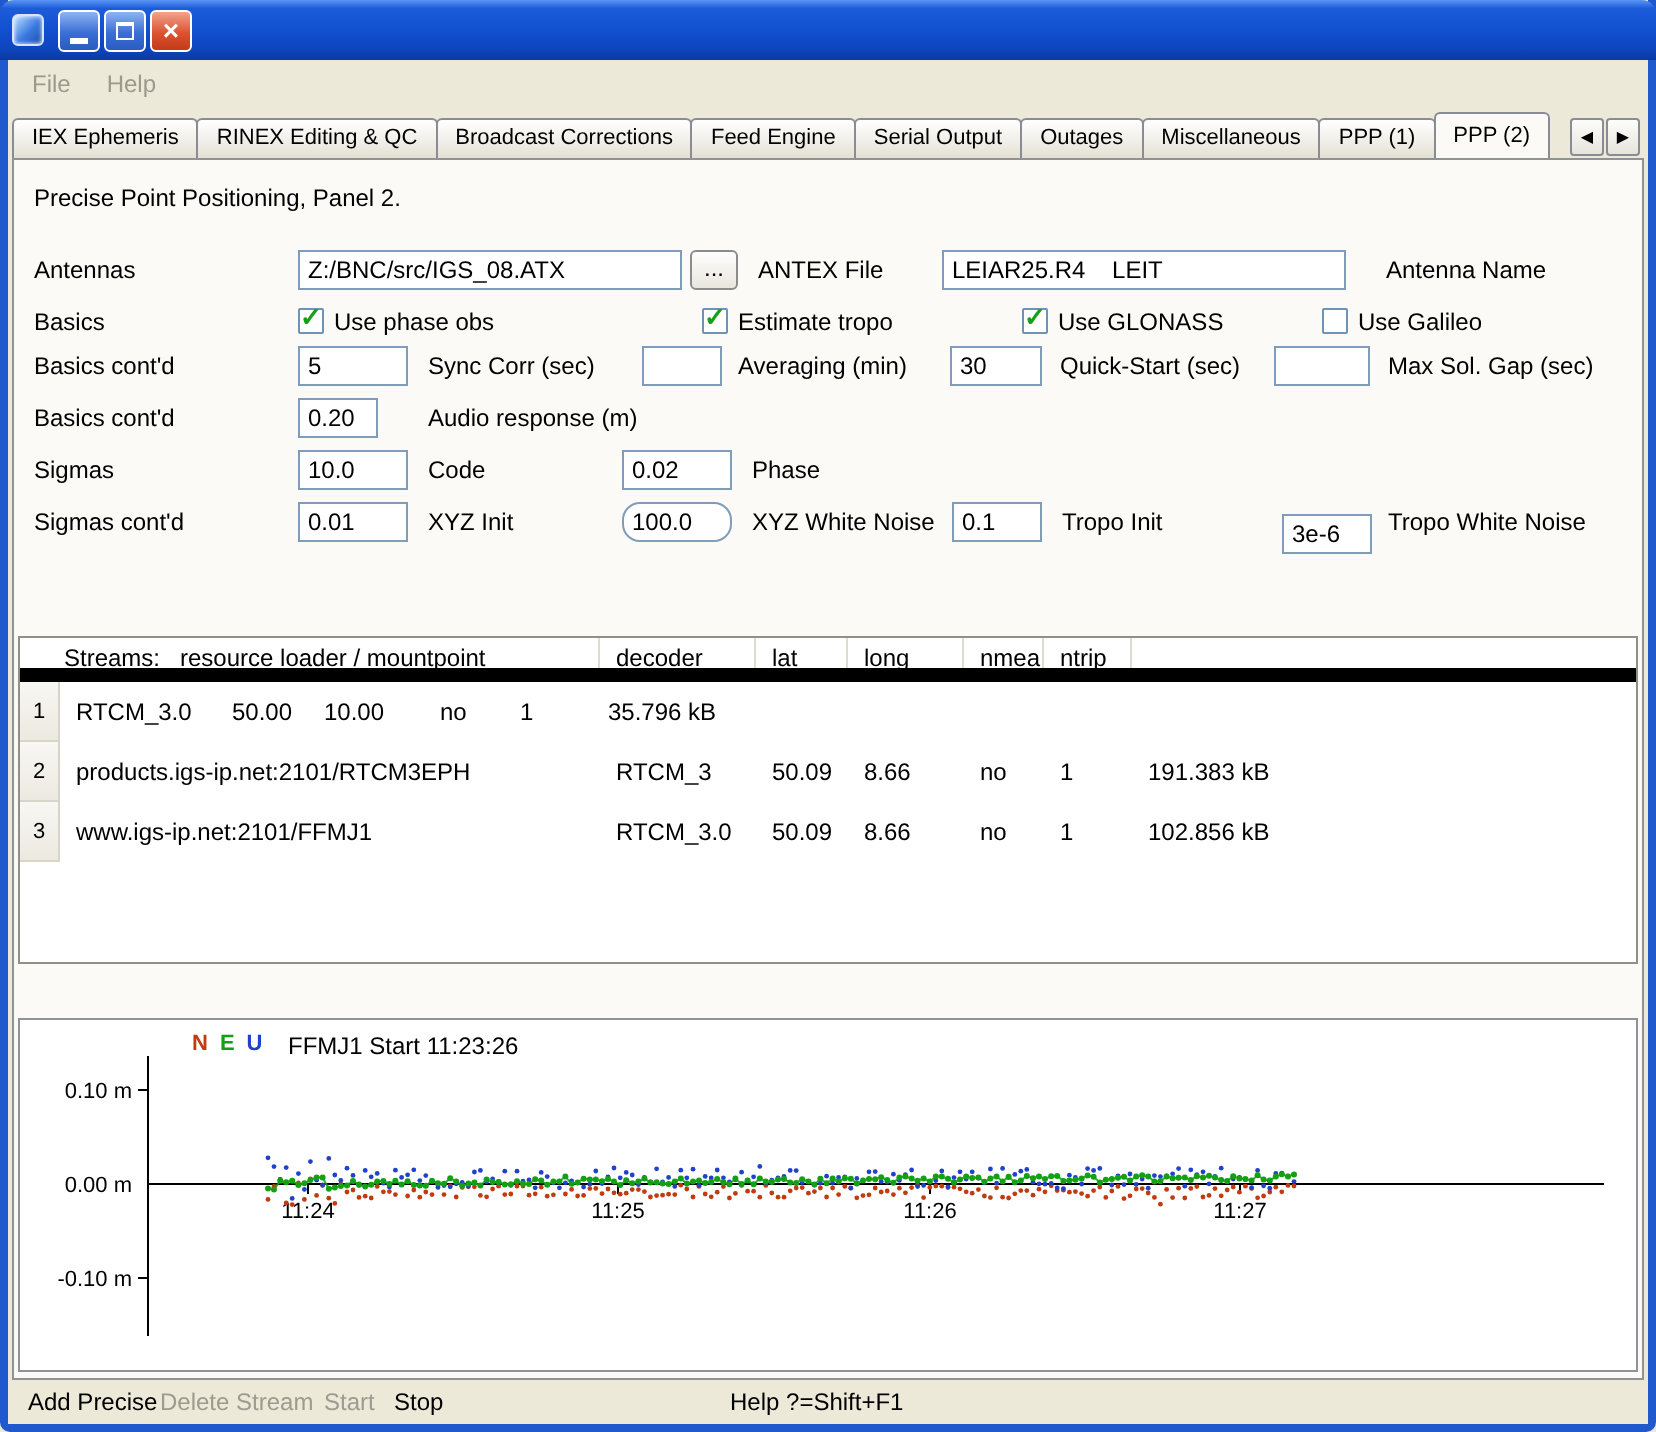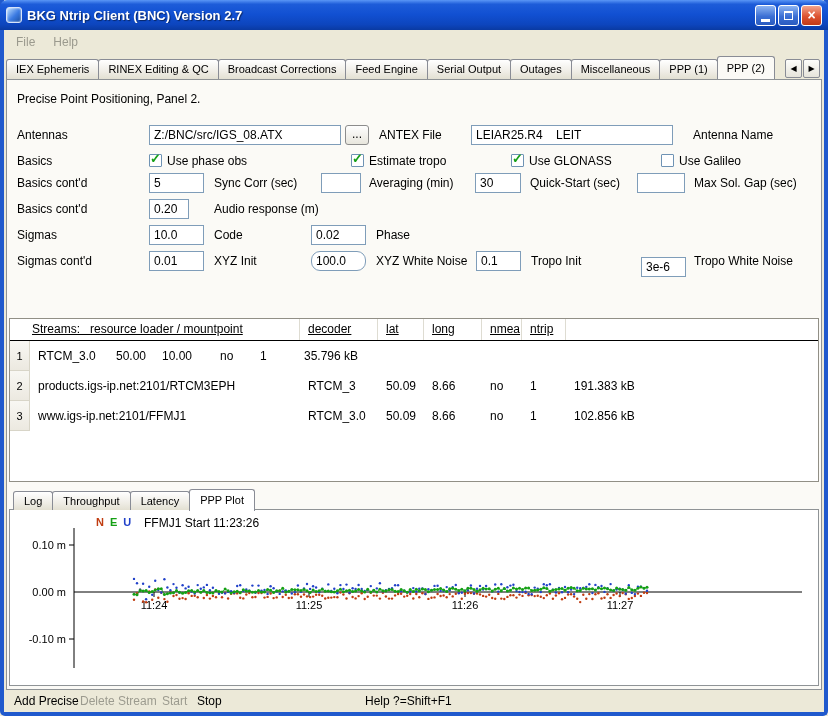--- a/index.html
+++ b/index.html
@@ -52,21 +52,21 @@
   .tin{position:absolute;height:20px;border:1px solid #7f9db9;background:#fff;padding:0 4px;
     font-family:"Liberation Sans",sans-serif;font-size:12px;color:#000;}
   .browse-btn{position:absolute;width:24px;height:20px;border:1px solid #8c8c8c;border-radius:3px;
     background:linear-gradient(180deg,#fefefe,#e8e6dd);text-align:center;line-height:17px;font-size:12px;}
   .cb{position:absolute;width:13px;height:13px;border:1px solid #6f93b4;background:#fff;border-radius:1px;}
   .cb .mark{display:none;position:absolute;left:0;top:-4px;color:#17a017;font-weight:bold;font-size:13px;}
   .cb.checked .mark{display:block;}
 
   
   .streams{position:absolute;left:2px;right:2px;top:238px;height:164px;background:#fff;border:1px solid #918f86;}
-  .thead{display:flex;height:22px;border-bottom:1px solid #000000;text-decoration:underline;}
+  .thead{display:flex;height:22px;border-bottom:7px solid #000000;}
   .thcell{line-height:21px;border-right:1px solid #dedcd2;padding-left:8px;white-space:pre;overflow:hidden;}
   .trow{display:flex;height:30px;}
   .tcell{line-height:30px;padding-left:8px;white-space:nowrap;overflow:hidden;}
   .numcell{width:20px;height:30px;display:flex;align-items:center;justify-content:center;font-size:11px;
     background:linear-gradient(180deg,#f8f7f3,#ece9e0);
     border-right:1px solid #d8d5c8;border-bottom:1px solid #d8d5c8;}
   .w-mount{width:270px;} .w-dec{width:78px;} .w-lat{width:46px;} .w-long{width:58px;}
   .w-nmea{width:40px;} .w-ntrip{width:44px;} .w-bytes{flex:1;border-right:none;}
   .h-streams{width:290px;padding-left:22px;}
 
@@ -88,21 +88,20 @@
   .sb{position:absolute;line-height:22px;white-space:nowrap;}
   .sb.disabled{color:#9c9b8f;}
 </style>
 </head>
 <body>
 
 <div class="frame"></div>
 
 <div class="titlebar">
   <div class="app-icon"></div>
-  <div class="title-text">BKG Ntrip Client (BNC) Version 2.7</div>
   <div class="tb-btn btn-blue">
     <div class="min-glyph"></div>
   </div>
   <div class="tb-btn btn-blue">
     <div class="max-glyph"></div>
   </div>
   <div class="tb-btn btn-red">
     <div class="close-glyph">×</div>
   </div>
 </div>
@@ -220,26 +219,20 @@
         <div class="tcell w-mount">www.igs-ip.net:2101/FFMJ1</div>
         <div class="tcell w-dec">RTCM_3.0</div>
         <div class="tcell w-lat">50.09</div>
         <div class="tcell w-long">8.66</div>
         <div class="tcell w-nmea">no</div>
         <div class="tcell w-ntrip">1</div>
         <div class="tcell w-bytes">102.856 kB</div>
       </div>
     </div>
 
-    <div class="btabbar">
-      <div class="btab">Log</div>
-      <div class="btab">Throughput</div>
-      <div class="btab">Latency</div>
-      <div class="btab active">PPP Plot</div>
-    </div>
 
     <div class="plot">
       <svg width="806" height="175">
         <line x1="64" y1="18" x2="64" y2="158" stroke="#000" stroke-width="1"></line>
         <line x1="64" y1="82" x2="792" y2="82" stroke="#000" stroke-width="1"></line>
         <line x1="59" y1="35" x2="64" y2="35" stroke="#000"></line>
         <line x1="59" y1="129" x2="64" y2="129" stroke="#000"></line>
         <text x="56" y="39" text-anchor="end">0.10 m</text>
         <text x="56" y="86" text-anchor="end">0.00 m</text>
         <text x="56" y="133" text-anchor="end">-0.10 m</text>

